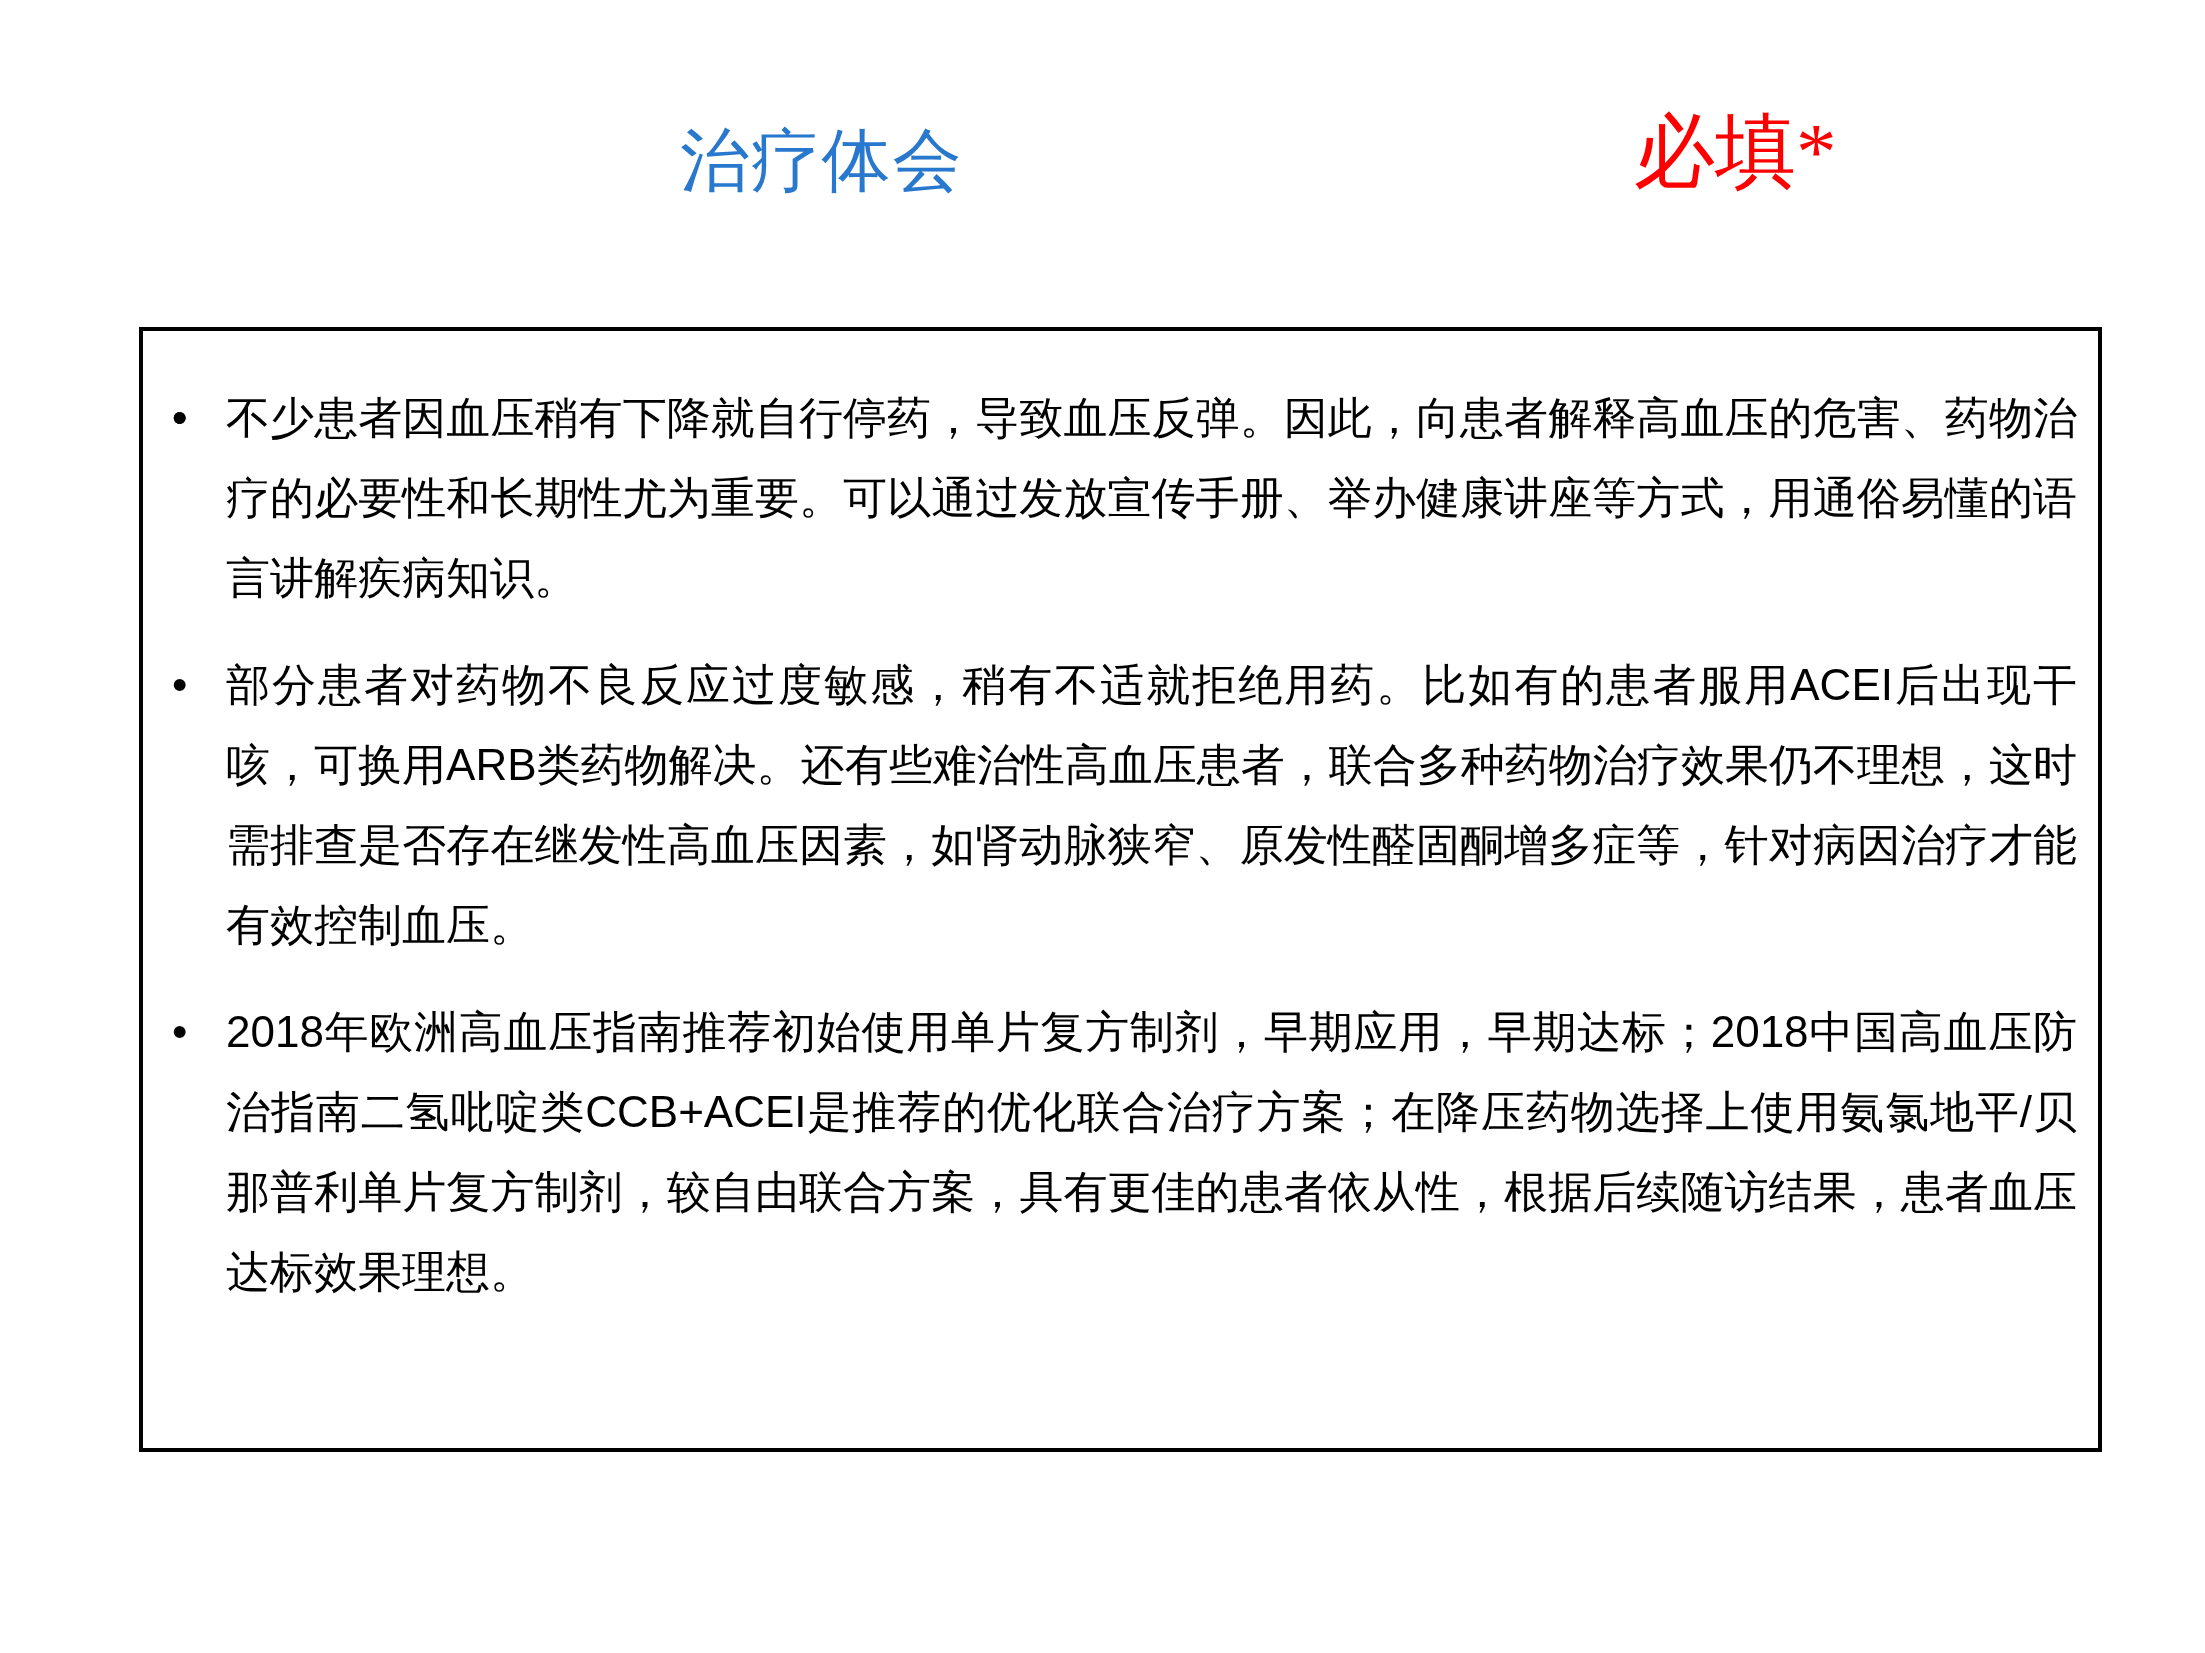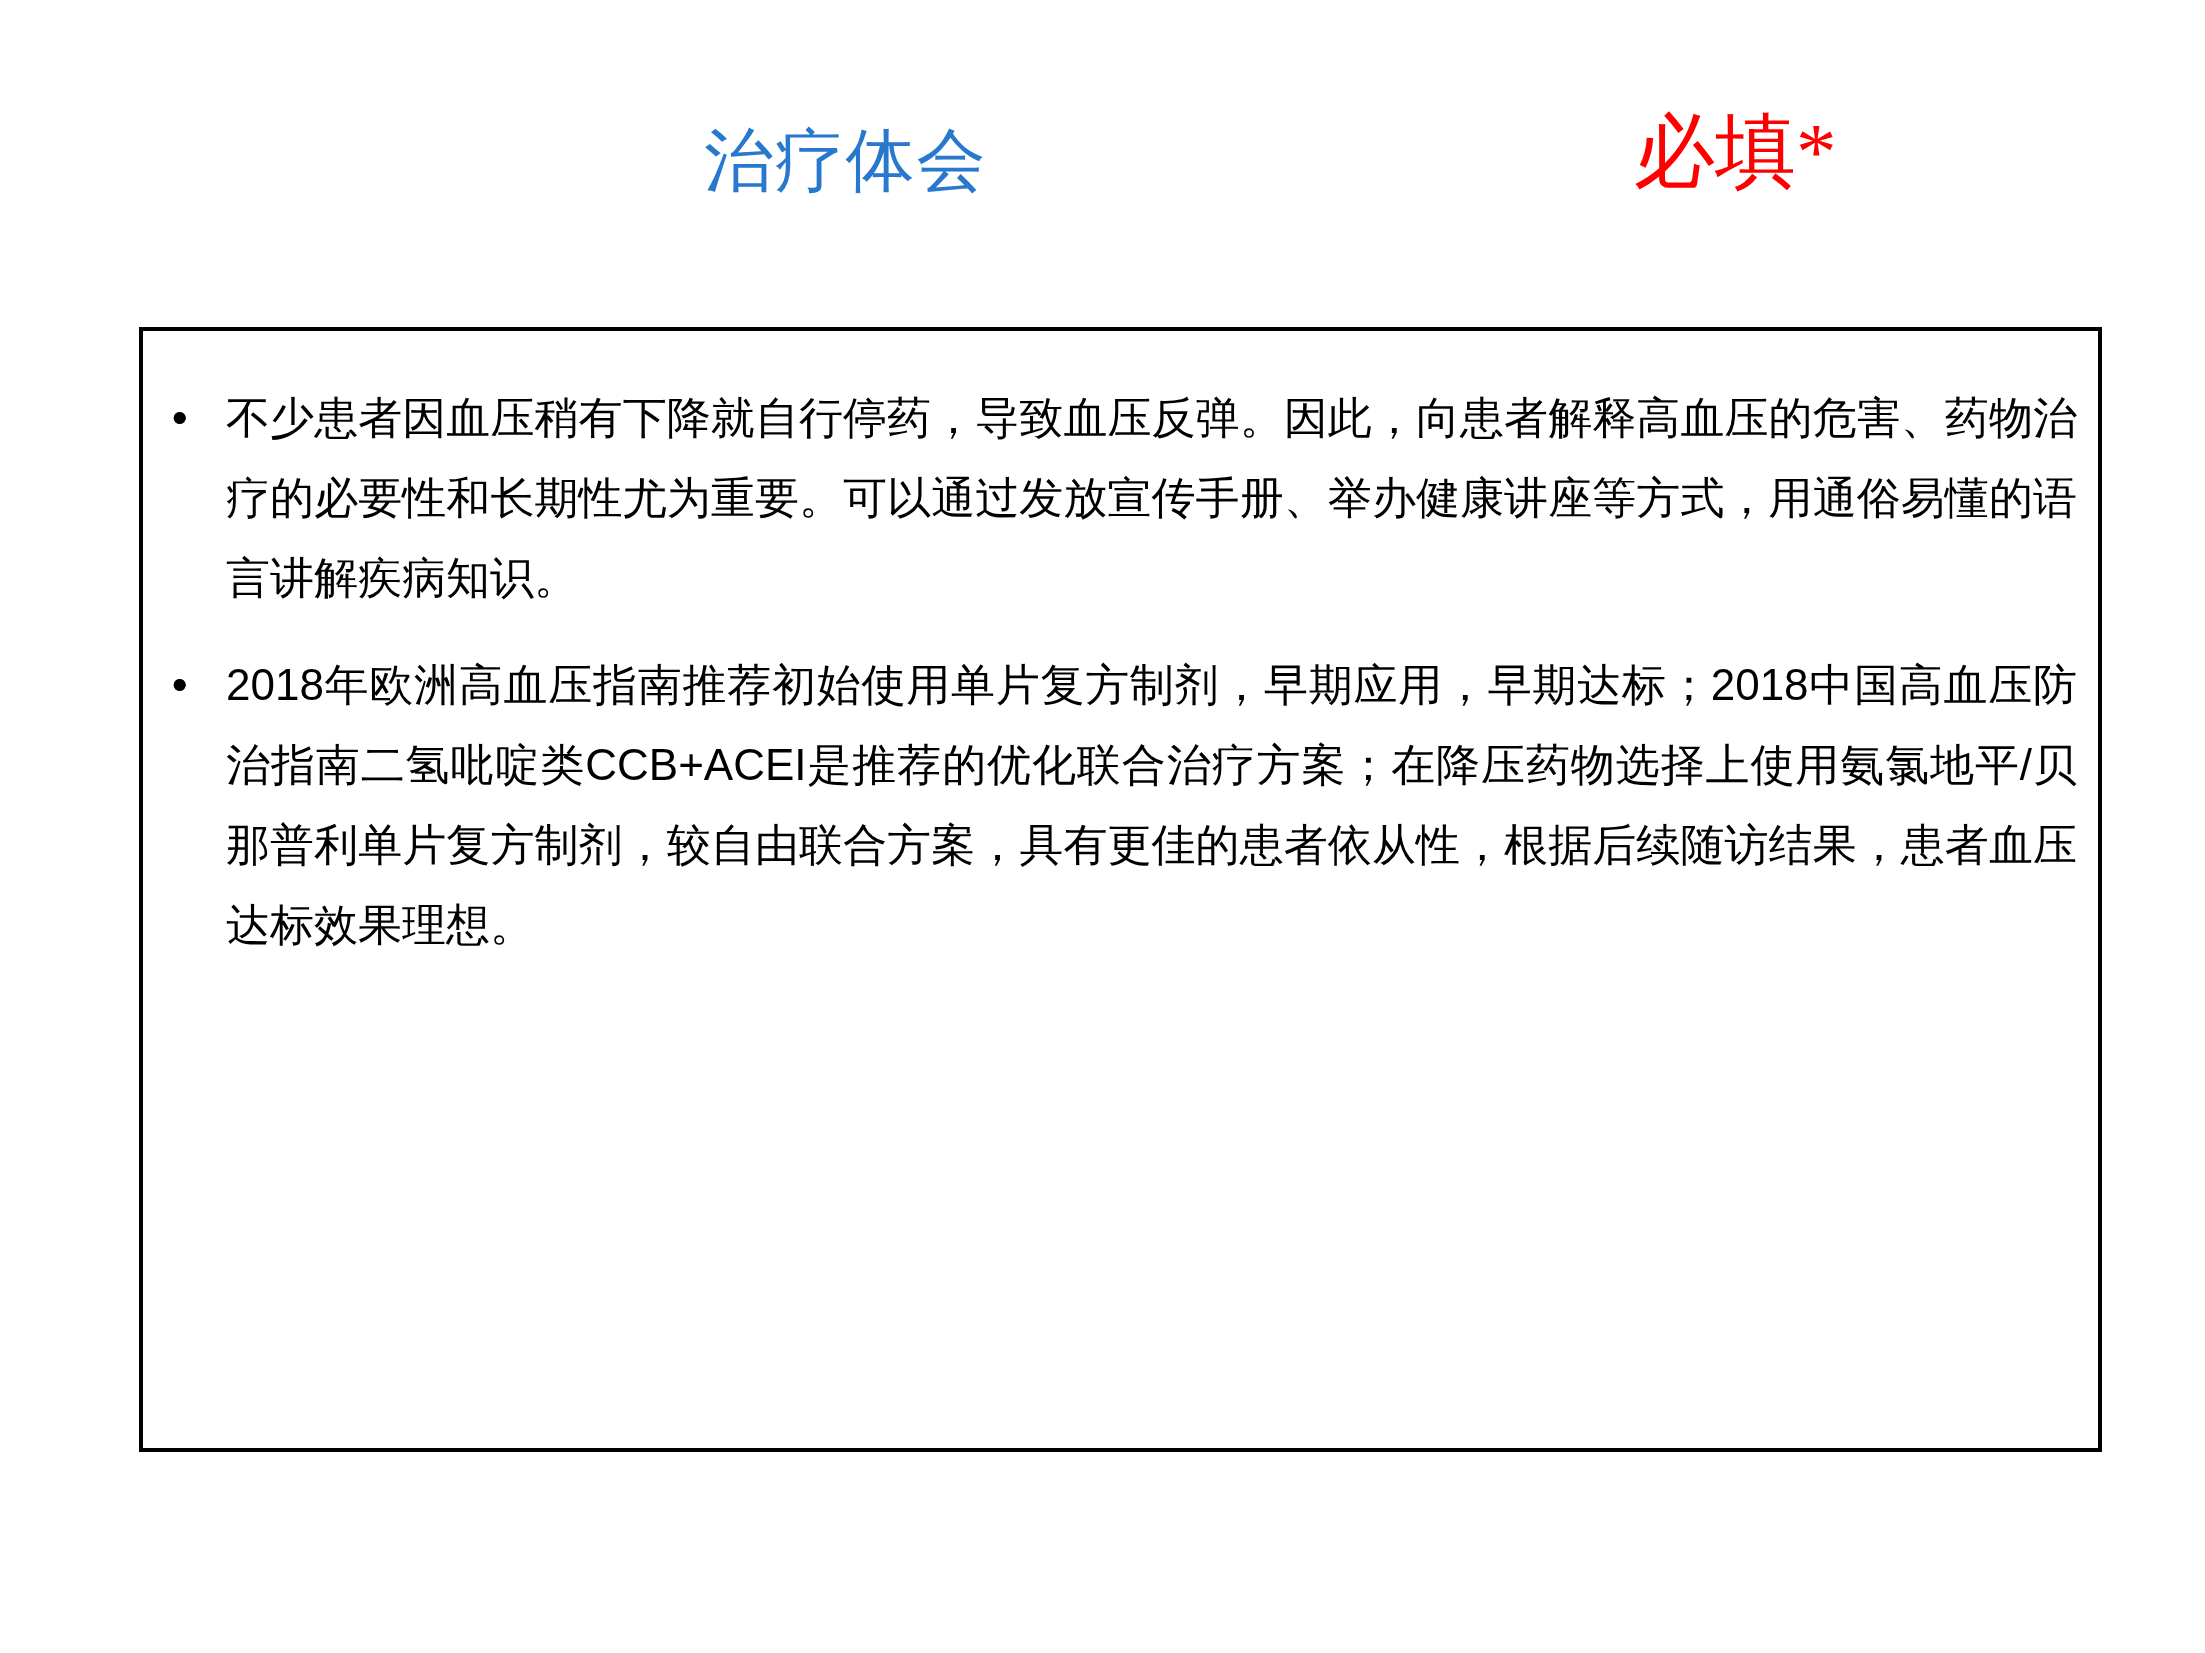--- a/index.html
+++ b/index.html
@@ -6,21 +6,21 @@
   body {
     width: 2205px;
     height: 1654px;
     background: #ffffff;
     position: relative;
     overflow: hidden;
     font-family: "Liberation Sans", sans-serif;
   }
   .page-title {
     position: absolute;
-    left: 704px;
+    left: 680px;
     top: 120px;
     font-size: 69px;
     line-height: 1.2;
     color: var(--title_blue, #2878CD);
     letter-spacing: 1.8px;
     white-space: nowrap;
   }
   .required-label {
     position: absolute;
     left: 1634px;
@@ -79,20 +79,21 @@
     <ul class="bullet-list">
       <li class="bullet-item">
         <span class="bullet-marker">•</span>
       </li>
       <li class="bullet-item">
         <span class="bullet-marker">•</span>
         <span class="bullet-text">不少患者因血压稍有下降就自行停药，导致血压反弹。因此，向患者解释高血压的危害、药物治疗的必要性和长期性尤为重要。可以通过发放宣传手册、举办健康讲座等方式，用通俗易懂的语言讲解疾病知识。</span>
       </li>
       <li class="bullet-item">
         <span class="bullet-marker">•</span>
+        <span class="bullet-text">部分患者对药物不良反应过度敏感，稍有不适就拒绝用药。比如有的患者服用ACEI后出现干咳，可换用ARB类药物解决。还有些难治性高血压患者，联合多种药物治疗效果仍不理想，这时需排查是否存在继发性高血压因素，如肾动脉狭窄、原发性醛固酮增多症等，针对病因治疗才能有效控制血压。</span>
       </li>
       <li class="bullet-item">
         <span class="bullet-marker">•</span>
         <span class="bullet-text">2018年欧洲高血压指南推荐初始使用单片复方制剂，早期应用，早期达标；2018中国高血压防治指南二氢吡啶类CCB+ACEI是推荐的优化联合治疗方案；在降压药物选择上使用氨氯地平/贝那普利单片复方制剂，较自由联合方案，具有更佳的患者依从性，根据后续随访结果，患者血压达标效果理想。</span>
       </li>
     </ul>
   </div>
 </div>
 
 

